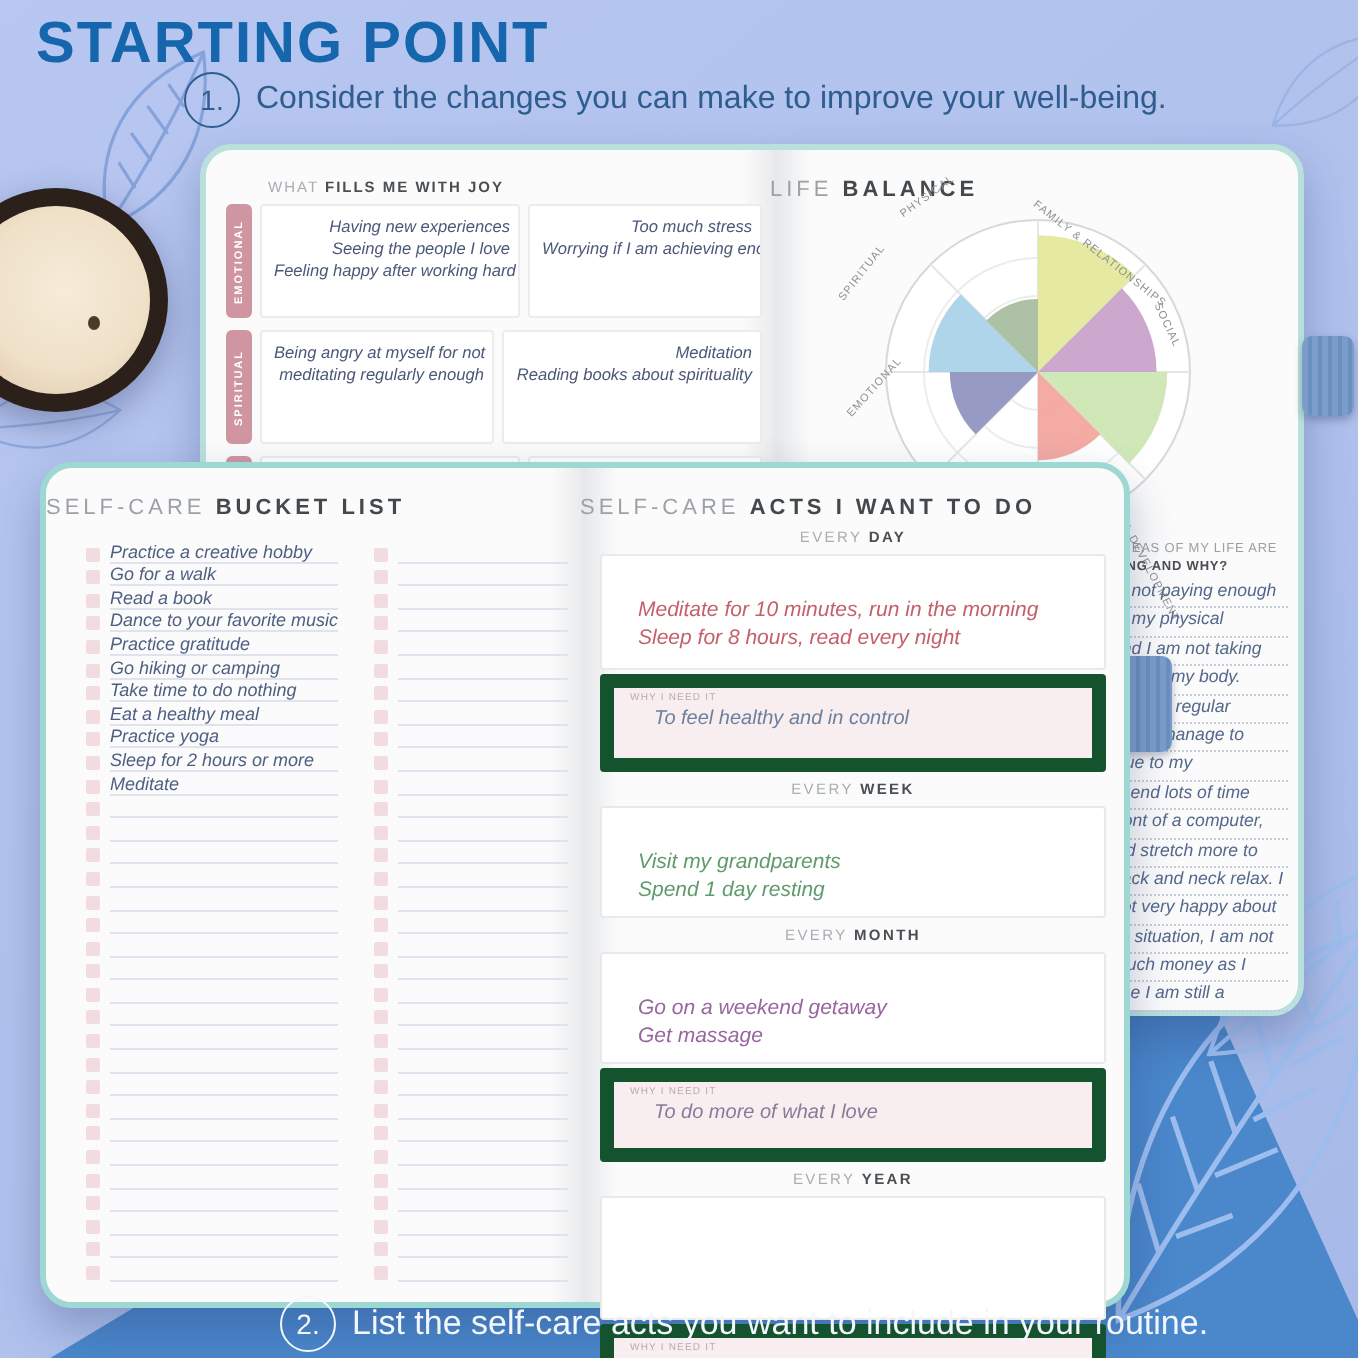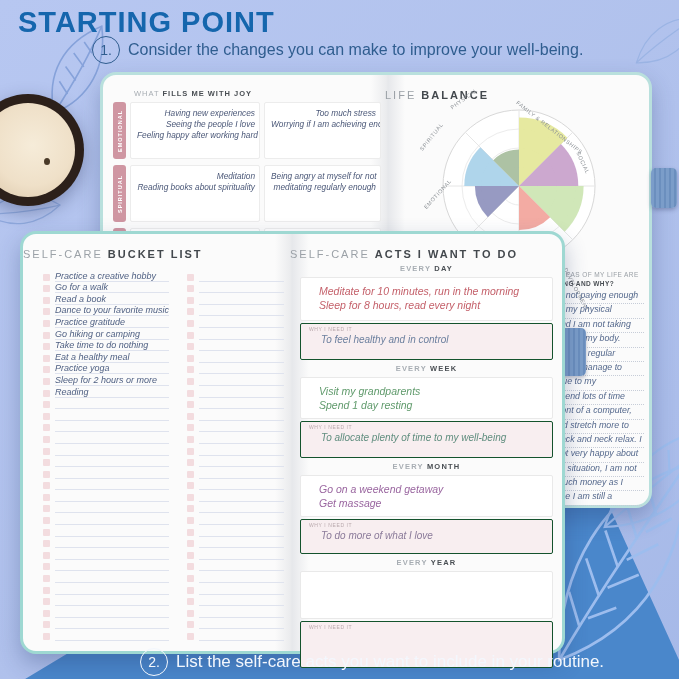--- a/index.html
+++ b/index.html
@@ -64,25 +64,25 @@
   .bucket-cols{position:absolute;left:20px;top:36px;right:6px;display:flex;gap:18px;}
   .bucket-col{flex:1 1 50%;}
   .bucket-row{display:flex;align-items:flex-end;gap:5px;height:11.6px;}
   .bucket-check{width:7px;height:7px;background:#f3dcdf;border-radius:1px;margin-bottom:1px;flex:0 0 auto;}
   .bucket-line{flex:1 1 auto;border-bottom:1px solid #dfe3ee;font-style:italic;font-size:9px;
     line-height:10px;color:#4e5f82;white-space:nowrap;overflow:hidden;}
 
   
   .acts-page{position:absolute;left:267px;top:0;right:0;height:100%;}
   #acts-sections{position:absolute;left:10px;right:9px;top:26px;}
-  .acts-period{text-align:center;font-size:7.5px;letter-spacing:1.2px;color:#a7adb3;margin:4px 0 4px 0;font-weight:bold;}
+  .acts-period{text-align:center;font-size:7.5px;letter-spacing:1.2px;color:#a7adb3;margin:4px 0 4px 0;}
   .acts-period b{color:#4a4f54;}
-  .acts-entry{background:#fff;border:1px solid #e9e9e9;border-radius:2px;padding:6px 8px 2px 18px;
+  .acts-entry{background:#fff;border:1px solid #e9e9e9;border-radius:2px;padding:20px 8px 2px 18px;
     font-style:italic;font-size:10.5px;line-height:14px;white-space:nowrap;overflow:hidden;}
-  .acts-why{background:#f8eef0;border:1px solid #14532d;border-radius:2px;margin-top:2px;padding:2px 8px 3px 8px;}
+  .acts-why{background:#f8eef0;border:7px solid #14532d;border-radius:2px;margin-top:2px;padding:2px 8px 3px 8px;}
   .why-label{font-size:5px;letter-spacing:.6px;color:#b9a9ad;}
   .why-text{font-style:italic;font-size:10px;margin:2px 0 2px 12px;white-space:nowrap;overflow:hidden;}
 
   
   .pen-loop{position:absolute;border-radius:5px;
     background:repeating-linear-gradient(90deg,#7b9dc9 0 3px,#6b8fbe 3px 5px);
     box-shadow:0 2px 4px rgba(30,40,80,.3);}
 </style>
 </head>
 <body>
@@ -147,22 +147,22 @@
             <div class="joy-tab">
               <span>EMOTIONAL</span>
             </div>
             <div class="joy-box b1">Having new experiences<br>Seeing the people I love<br>Feeling happy after working hard</div>
             <div class="joy-box b2">Too much stress<br>Worrying if I am achieving enough</div>
           </div>
           <div class="joy-row">
             <div class="joy-tab">
               <span>SPIRITUAL</span>
             </div>
+            <div class="joy-box b2">Being angry at myself for not<br>meditating regularly enough</div>
             <div class="joy-box b1">Meditation<br>Reading books about spirituality</div>
-            <div class="joy-box b2">Being angry at myself for not<br>meditating regularly enough</div>
           </div>
           <div class="joy-row">
             <div class="joy-tab">
               <span>PHYSICAL</span>
             </div>
             <div class="joy-box b1">Going for long walks and runs<br>Yoga<br>Dancing to my favorite music</div>
             <div class="joy-box b2">Not exercising for prolonged periods</div>
           </div>
         </div>
     </div>
@@ -273,21 +273,21 @@
             <div class="bucket-row">
               <span class="bucket-check"></span>
               <span class="bucket-line">Practice yoga</span>
             </div>
             <div class="bucket-row">
               <span class="bucket-check"></span>
               <span class="bucket-line">Sleep for 2 hours or more</span>
             </div>
             <div class="bucket-row">
               <span class="bucket-check"></span>
-              <span class="bucket-line">Reading</span>
+              <span class="bucket-line">Meditate</span>
             </div>
             <div class="bucket-row">
               <span class="bucket-check"></span>
               <span class="bucket-line"></span>
             </div>
             <div class="bucket-row">
               <span class="bucket-check"></span>
               <span class="bucket-line"></span>
             </div>
             <div class="bucket-row">
@@ -507,24 +507,20 @@
       </div>
       <div id="acts-sections">
           <div class="acts-period"><span>EVERY</span> <b>DAY</b></div>
           <div class="acts-entry" style="height: 34px; color: rgb(196, 96, 106);">Meditate for 10 minutes, run in the morning<br>Sleep for 8 hours, read every night</div>
           <div class="acts-why" style="min-height: 30px;">
             <div class="why-label">WHY I NEED IT</div>
             <div class="why-text" style="color: rgb(107, 127, 158);">To feel healthy and in control</div>
           </div>
           <div class="acts-period"><span>EVERY</span> <b>WEEK</b></div>
           <div class="acts-entry" style="height: 32px; color: rgb(95, 154, 107);">Visit my grandparents<br>Spend 1 day resting</div>
-          <div class="acts-why" style="min-height: 30px;">
-            <div class="why-label">WHY I NEED IT</div>
-            <div class="why-text" style="color: rgb(95, 141, 126);">To allocate plenty of time to my well-being</div>
-          </div>
           <div class="acts-period"><span>EVERY</span> <b>MONTH</b></div>
           <div class="acts-entry" style="height: 32px; color: rgb(153, 101, 159);">Go on a weekend getaway<br>Get massage</div>
           <div class="acts-why" style="min-height: 28px;">
             <div class="why-label">WHY I NEED IT</div>
             <div class="why-text" style="color: rgb(138, 122, 153);">To do more of what I love</div>
           </div>
           <div class="acts-period"><span>EVERY</span> <b>YEAR</b></div>
           <div class="acts-entry" style="height: 38px; color: rgb(102, 102, 102);"></div>
           <div class="acts-why" style="min-height: 40px;">
             <div class="why-label">WHY I NEED IT</div>

